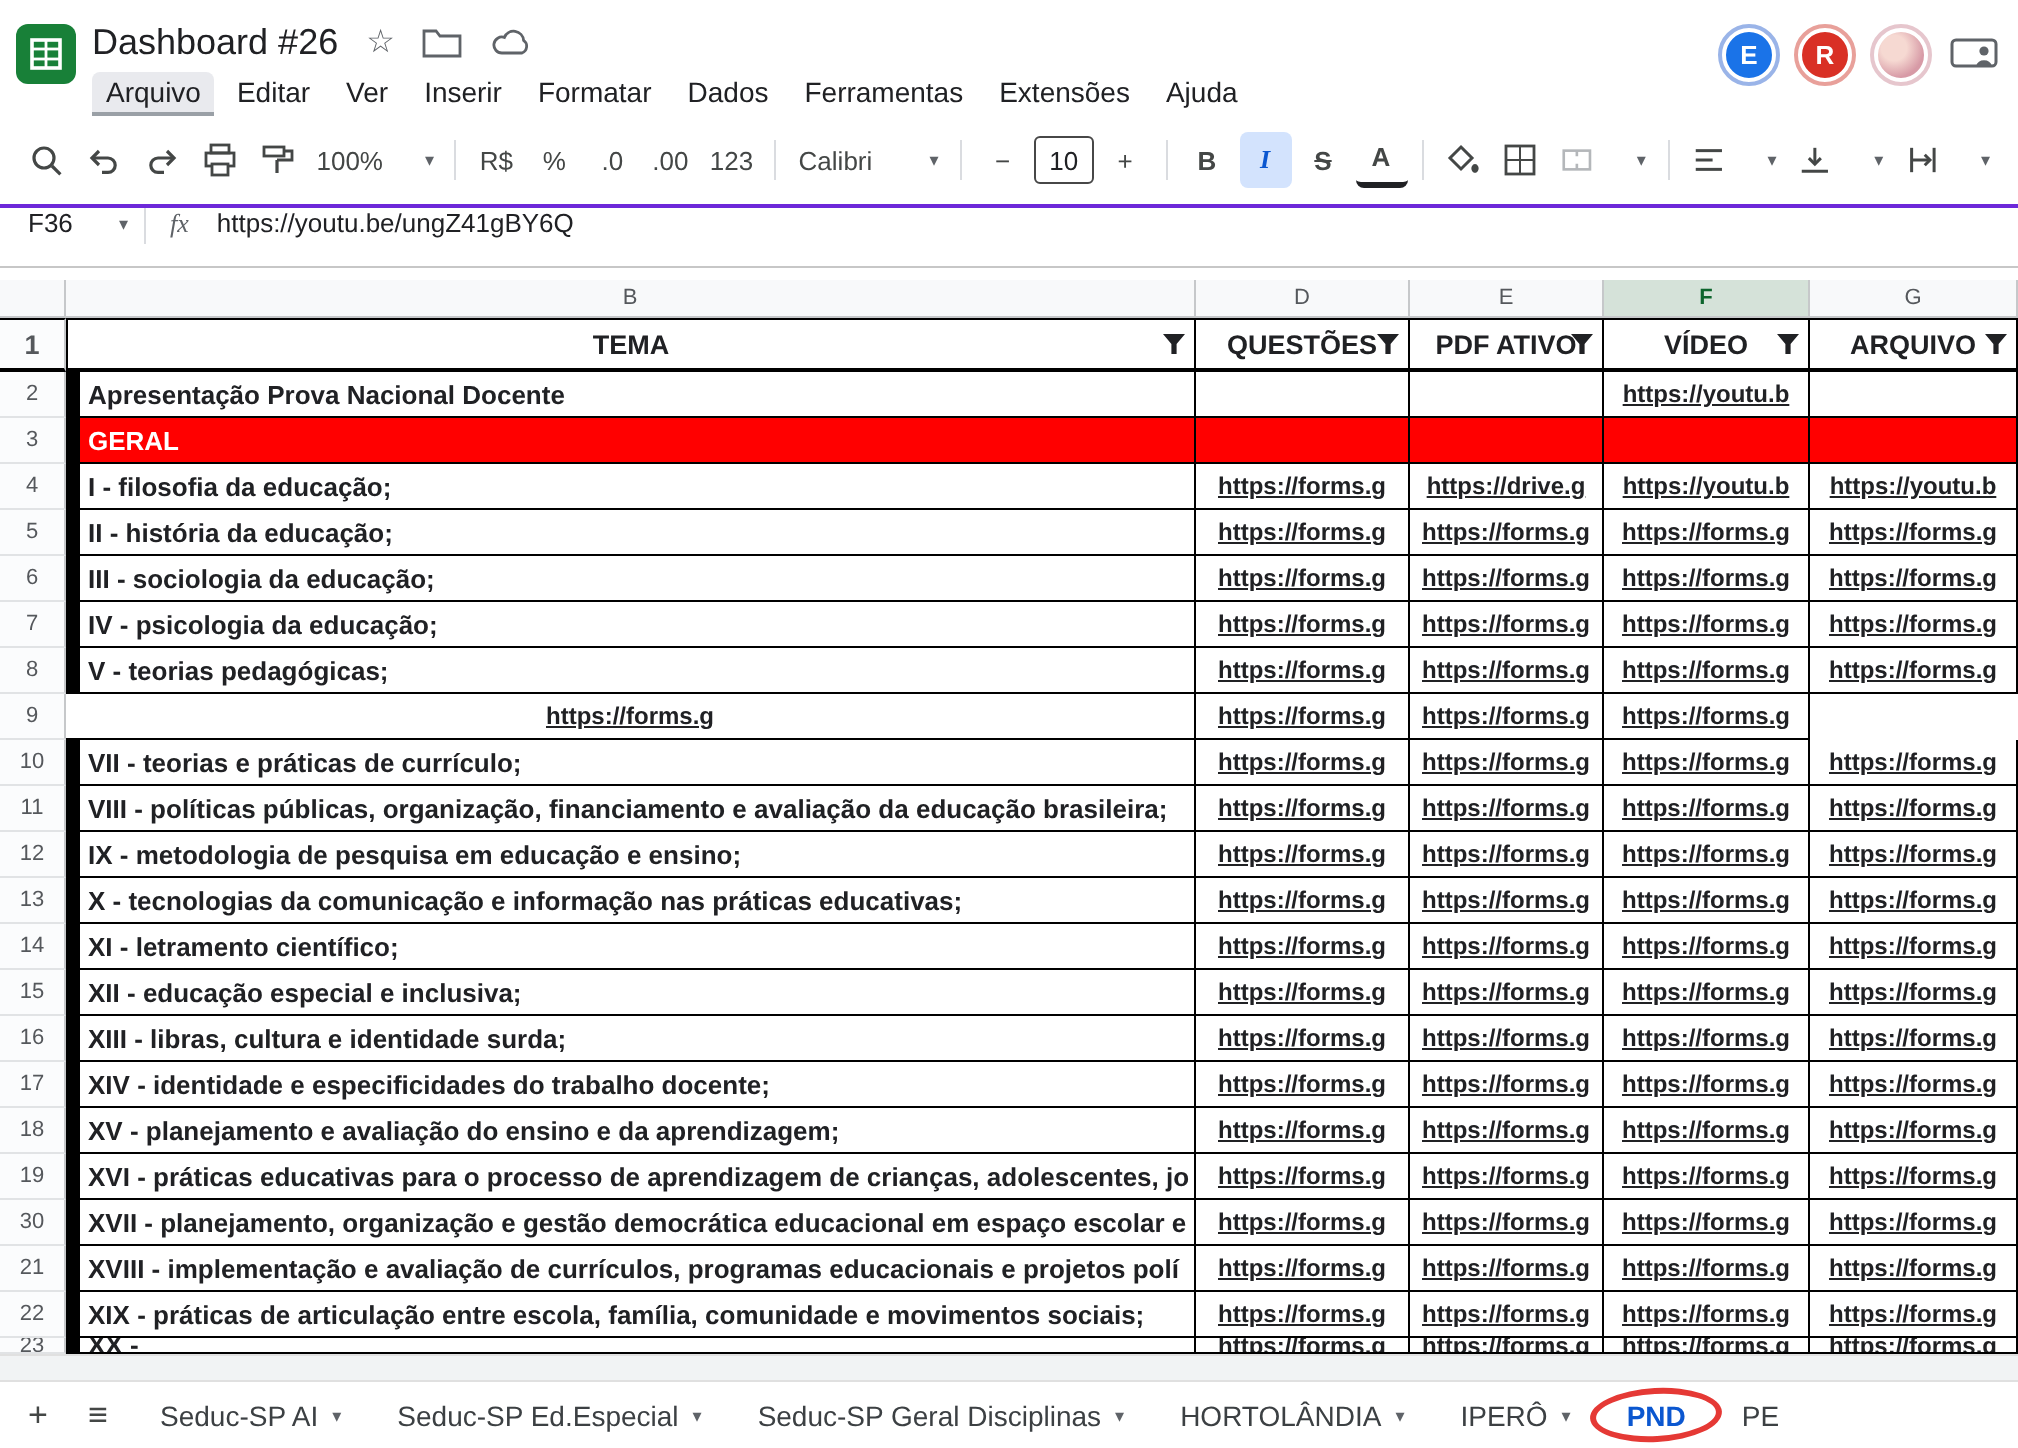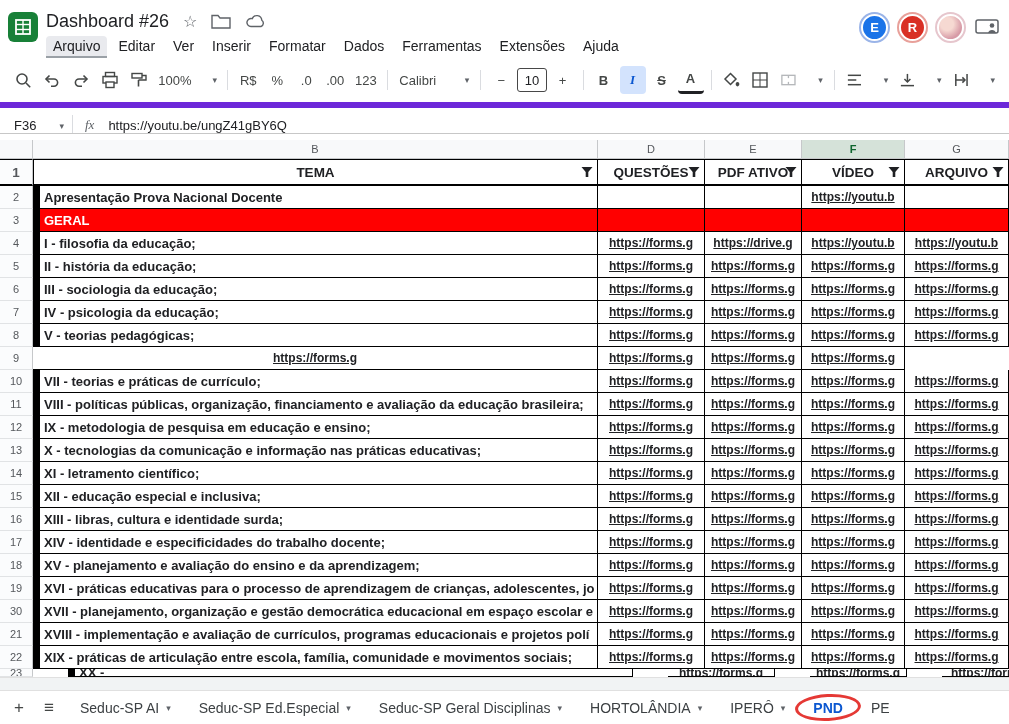--- a/index.html
+++ b/index.html
@@ -32,22 +32,22 @@
   .caret { font-size:9px; color:#5f6368; margin-left:3px; }
   .b-bold { font-weight:700; }
   .b-italic { font-style:italic; font-family:"Liberation Serif", serif; font-weight:600; }
   .b-strike { text-decoration:line-through; font-weight:600; }
   .b-color { font-weight:600; border-bottom:3px solid #202124; line-height:14px; }
   .size-box { border:1px solid #474747; border-radius:3px; width:30px; height:24px;
     display:flex; align-items:center; justify-content:center; font-size:13px; }
   .muted svg line, .muted svg rect, .muted svg path { stroke:#b4b7ba; }
 
   
-  .formulabar { height:32px; border-top:6px solid #6d28d9; border-bottom:1px solid #c7c7c7;
-    display:flex; align-items:flex-end; }
+  .formulabar { height:32px; border-top:2px solid #6d28d9; border-bottom:1px solid #c7c7c7;
+    display:flex; align-items:flex-start; }
   .namebox { width:72px; display:flex; align-items:center; justify-content:space-between;
     padding:0 8px 0 14px; font-size:13px; color:#202124; cursor:pointer; }
   .fsep { width:1px; height:18px; background:#dadce0; }
   .fx { font-style:italic; color:#5f6368; font-size:13px; margin:0 14px 0 12px;
     font-family:"Liberation Serif", serif; }
   .fvalue { font-size:13px; color:#202124; }
 
   
   .grid-gap { height:6px; }
   .grid-row { display:grid; grid-template-columns:33px 565px 107px 97px 103px 104px; }
@@ -63,21 +63,21 @@
   .header-row { height:27px; }
   .header-row .cell { border-top:1px solid #000; border-bottom:2px solid #000; font-weight:700;
     justify-content:center; position:relative; font-size:13.5px; }
   .header-row .cell.tema-h { border-left:1px solid #000; }
   .funnel { position:absolute; right:4px; top:50%; transform:translateY(-50%); display:flex; cursor:pointer; }
   .grid-row.data { height:23px; }
   .cell.tema { padding-left:4px; font-weight:700; border-left:7px solid #000000; }
   .cell.link { justify-content:center; font-weight:700; font-size:12px; }
   .cell.link:not(:empty) { text-decoration:underline; }
   .grid-row.geral .cell:not(.rownum) { background:var(--geral_row); color:#fff; }
-  .grid-row.partial-wrap { height:8px; overflow:hidden;gap:35px; }
+  .grid-row.partial-wrap { height:8px; overflow:hidden; }
 
   
   .hscroll { height:13px; background:#f1f3f4; border-top:1px solid #e0e0e0; }
   .tabbar { height:34px; display:flex; align-items:center; gap:0; padding:0 6px; background:#fff;
     border-top:1px solid #e0e0e0; }
   .tb-icon { width:26px; height:26px; display:flex; align-items:center; justify-content:center;
     color:#444746; font-size:17px; cursor:pointer; margin-right:4px; }
   .tab { display:flex; align-items:center; padding:0 14px; height:34px; font-size:14px; color:#3c4043;
     font-weight:500; cursor:pointer; white-space:nowrap; }
   .tab .caret { font-size:9px; margin-left:7px; }

